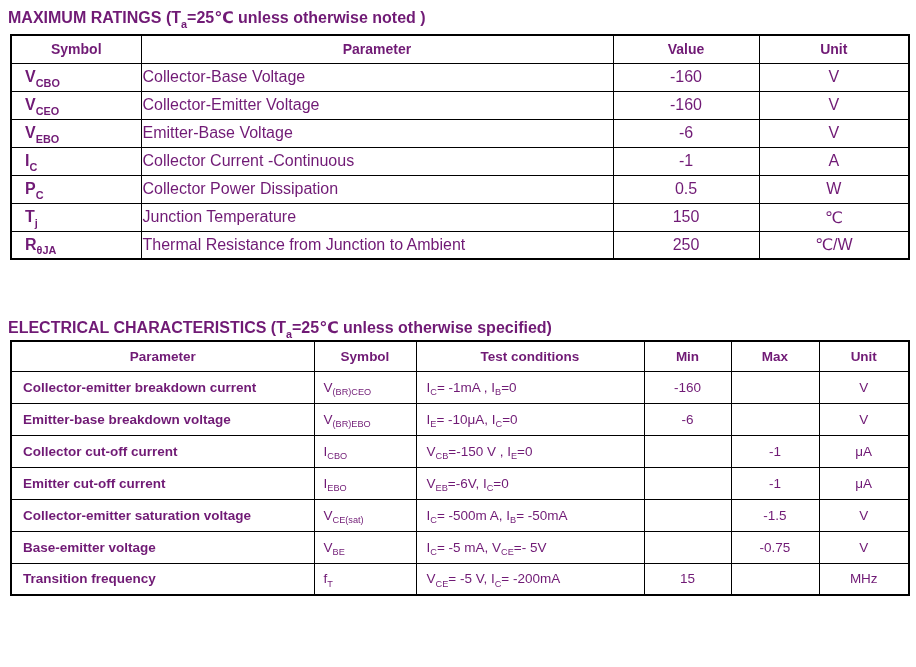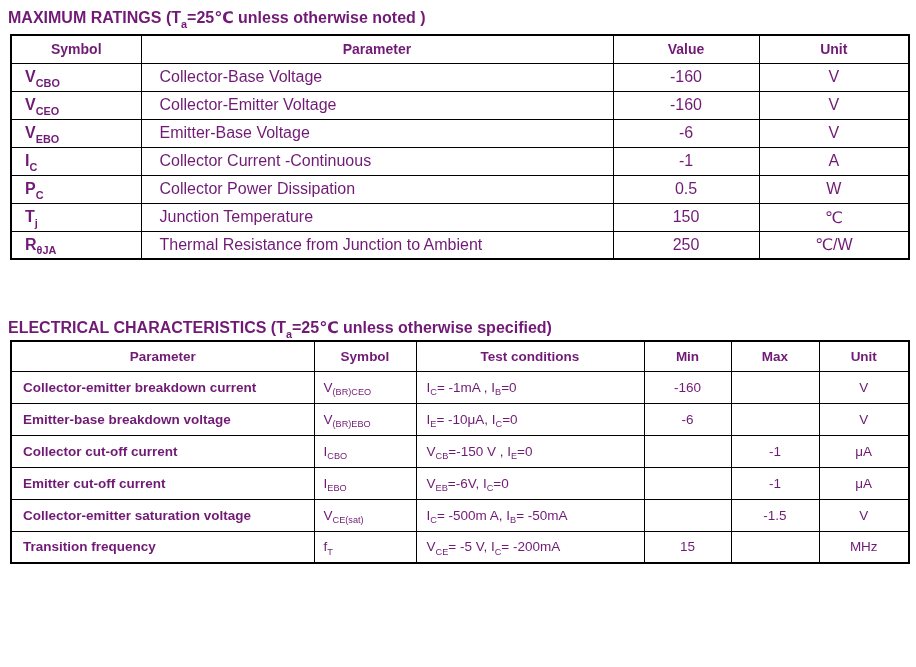--- a/index.html
+++ b/index.html
@@ -29,21 +29,21 @@
   #t1 tbody tr{height:28px;}
   #t2 thead tr{height:30px;}
   #t2 tbody tr{height:32px;}
   #t1 th{font-size:14px;}
   #t1 td{font-size:16px;}
   #t2 th{font-size:13.5px;}
   #t2 td{font-size:13.5px;}
   .left{text-align:left;}
   .center{text-align:center;margin-top:32px;}
   #t1 td.sym{font-weight:bold;padding-left:13px;}
-  #t1 td.param{padding-left:18px;}
+  #t1 td.param{padding-left:1px;}
   #t2 td.param{font-weight:bold;padding-left:11px;}
   #t2 td.symcol{padding-left:9px;}
   #t2 td.cond{padding-left:10px;}
   .sub{
     display:inline-block;font-size:68%;position:relative;top:0.42em;
   }
 </style>
 </head>
 <body>
 
@@ -168,20 +168,28 @@
         </tr>
         <tr>
           <td class="param left">Collector-emitter saturation voltage</td>
           <td class="symcol left"><span>V</span><span class="sub">CE(sat)</span></td>
           <td class="cond left"><span>I</span><span class="sub">C</span><span>= -500m A, I</span><span class="sub">B</span><span>= -50mA</span></td>
           <td class="center"></td>
           <td class="center">-1.5</td>
           <td class="center">V</td>
         </tr>
         <tr>
+          <td class="param left">Base-emitter voltage</td>
+          <td class="symcol left"><span>V</span><span class="sub">BE</span></td>
+          <td class="cond left"><span>I</span><span class="sub">C</span><span>= -5 mA, V</span><span class="sub">CE</span><span>=- 5V</span></td>
+          <td class="center"></td>
+          <td class="center">-0.75</td>
+          <td class="center">V</td>
+        </tr>
+        <tr>
           <td class="param left">Transition frequency</td>
           <td class="symcol left"><span>f</span><span class="sub">T</span></td>
           <td class="cond left"><span>V</span><span class="sub">CE</span><span>= -5 V, I</span><span class="sub">C</span><span>= -200mA</span></td>
           <td class="center">15</td>
           <td class="center"></td>
           <td class="center">MHz</td>
         </tr>
       </tbody>
   </table>
 

